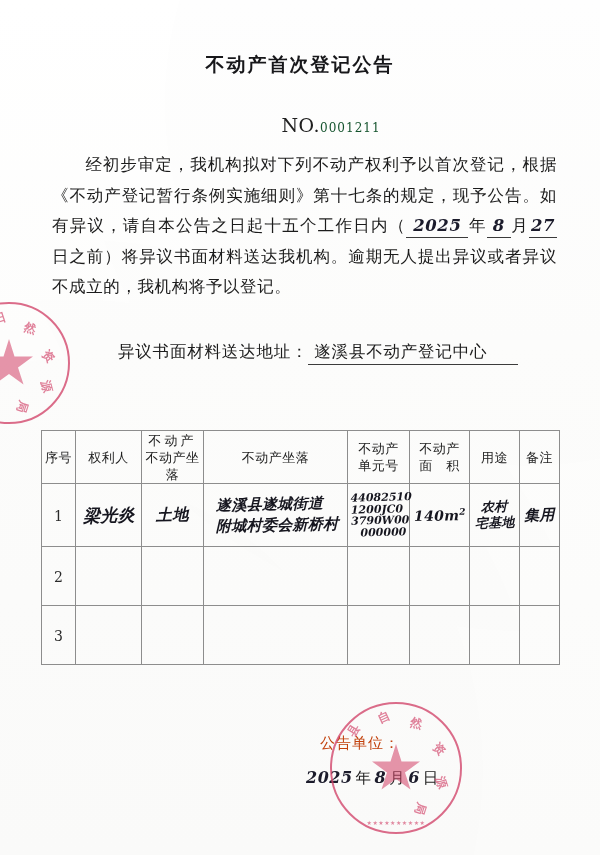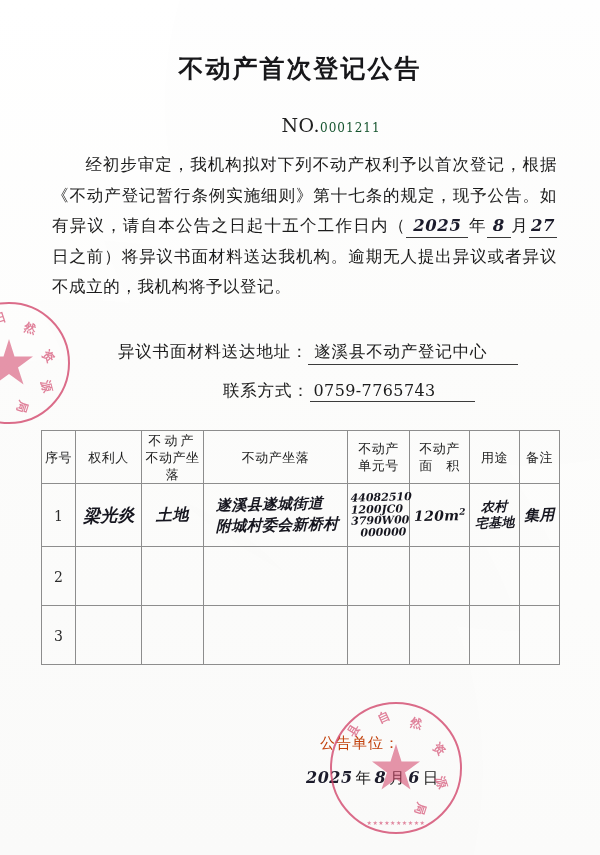--- a/index.html
+++ b/index.html
@@ -40,21 +40,21 @@
     width: 600px;
     height: 855px;
   }
 
   
   .doc-title {
     position: absolute;
     left: 0; top: 52px;
     width: 600px;
     text-align: center;
-    font-size: 25px;
+    font-size: 19px;
     font-weight: bold;
     letter-spacing: 2px;
     color: #17171a;
     font-family: "DejaVu Sans", "Liberation Sans", sans-serif;
   }
 
   
   .serial-row {
     position: absolute;
     left: 0; top: 114px;
@@ -317,23 +317,20 @@
   </div>
 
   <div class="body-text">
     <span class="indent"></span><span>经初步审定，我机构拟对下列不动产权利予以首次登记，根据《不动产登记暂行条例实施细则》第十七条的规定，现予公告。如有异议，请自本公告之日起十五个工作日内（</span><span class="blank-ul blank-year hw">2025</span><span>年</span><span class="blank-ul blank-month hw">8</span><span>月</span><span class="blank-ul blank-day hw">27</span><span>日之前）</span><span>将异议书面材料送达我机构。逾期无人提出异议或者异议不成立的，我机构将予以登记。</span>
   </div>
 
   <div class="addr-line">
     <span>异议书面材料送达地址：</span><span class="addr-value">遂溪县不动产登记中心</span>
   </div>
 
-  <div class="contact-line">
-    <span>联系方式：</span><span class="contact-value">0759-7765743</span>
-  </div>
 
   <div class="tbl-wrap">
     <table class="reg">
       <colgroup>
         <col style="width:34px">
         <col style="width:66px">
         <col style="width:62px">
         <col style="width:144px">
         <col style="width:62px">
         <col style="width:60px">
@@ -389,21 +386,21 @@
           </td>
           <td class="cell">
             <span class="hand hand-unit">
               <span>44082510</span>
               <span>1200JC0</span>
               <span>3790W00</span>
               <span>000000</span>
             </span>
           </td>
           <td class="cell">
-            <span class="hand hand-area"><span>120m</span><sup>2</sup></span>
+            <span class="hand hand-area"><span>140m</span><sup>2</sup></span>
           </td>
           <td class="cell">
             <span class="hand hand-use">
               <span>农村</span>
               <span>宅基地</span>
             </span>
           </td>
           <td class="cell">
             <span class="hand hand-note">集用</span>
           </td>

